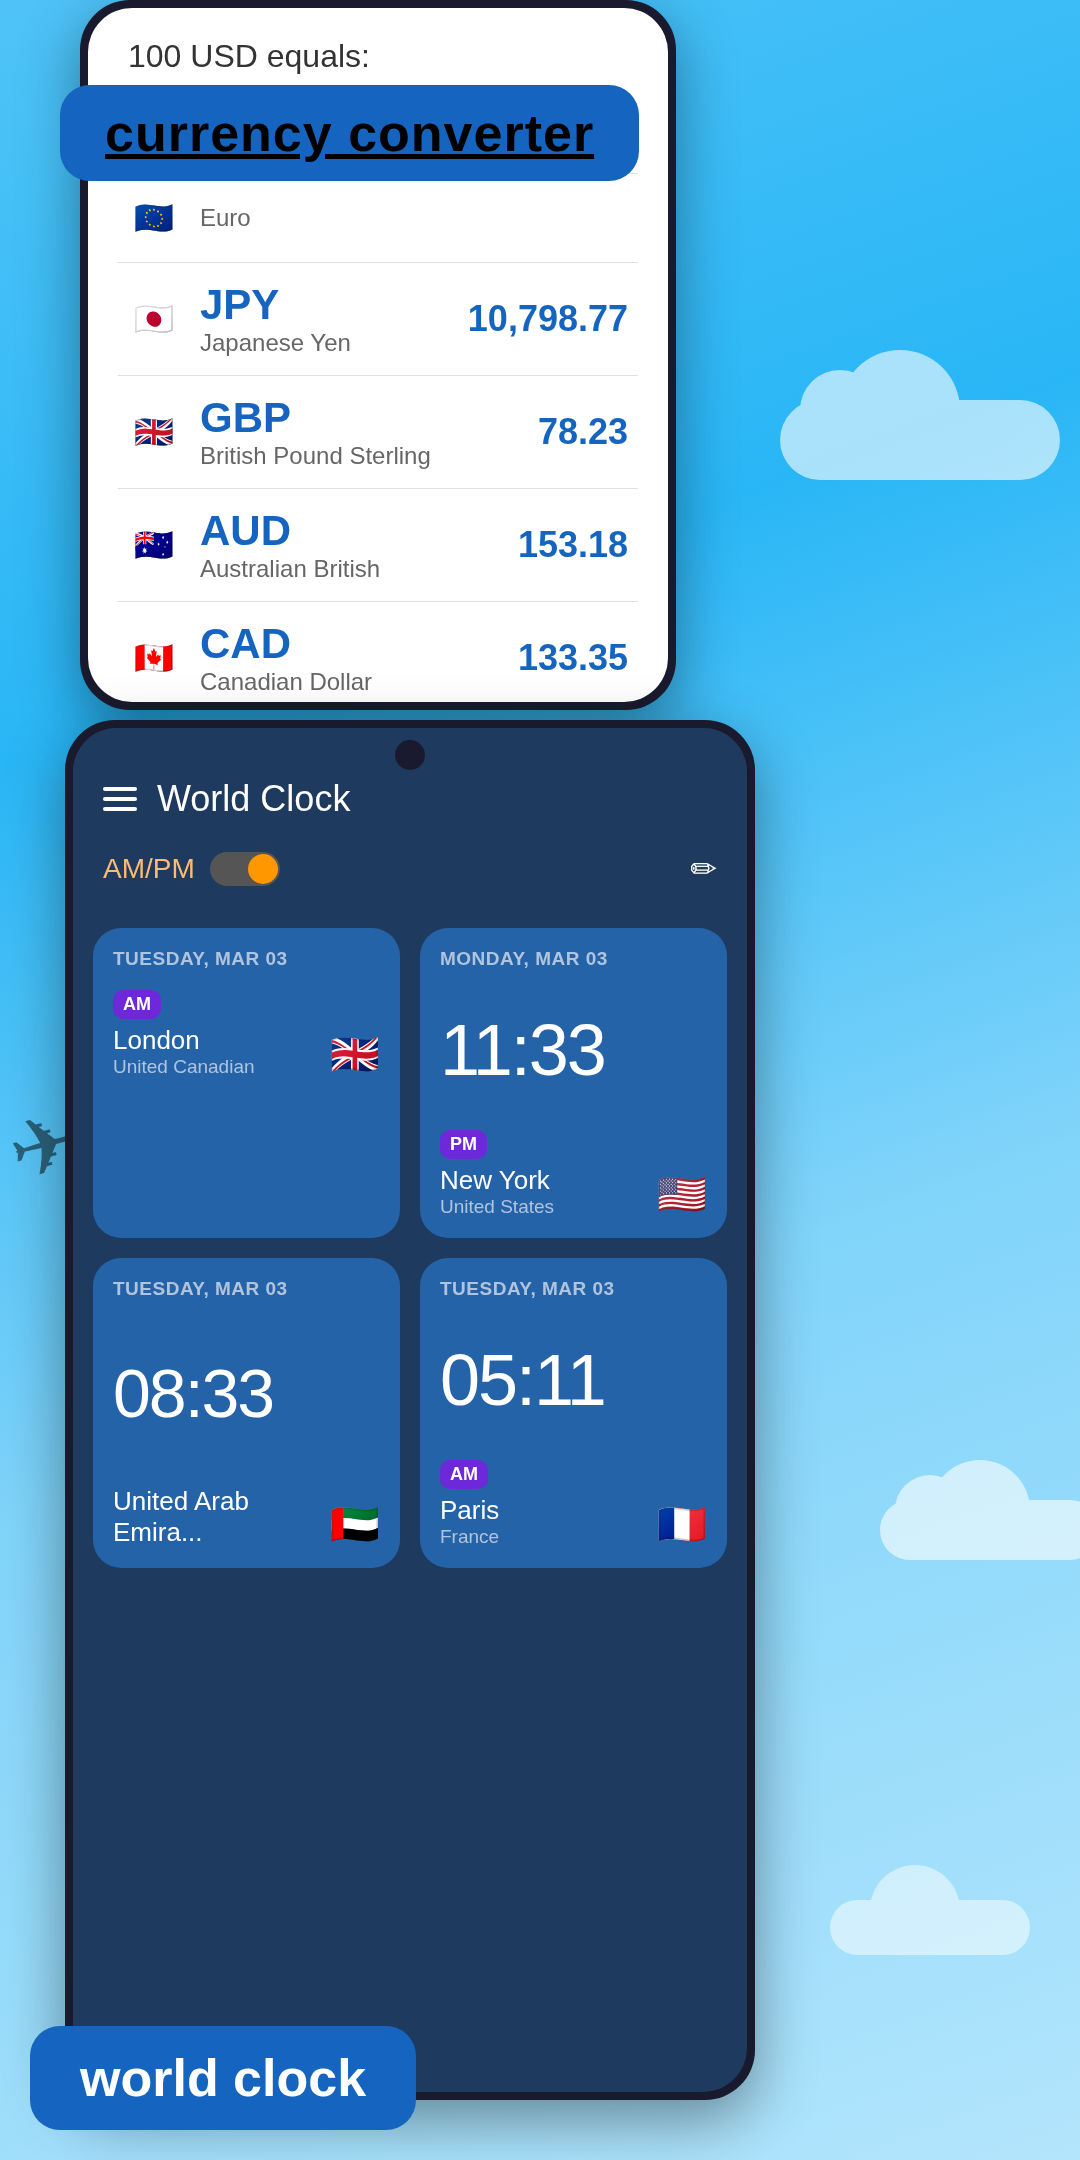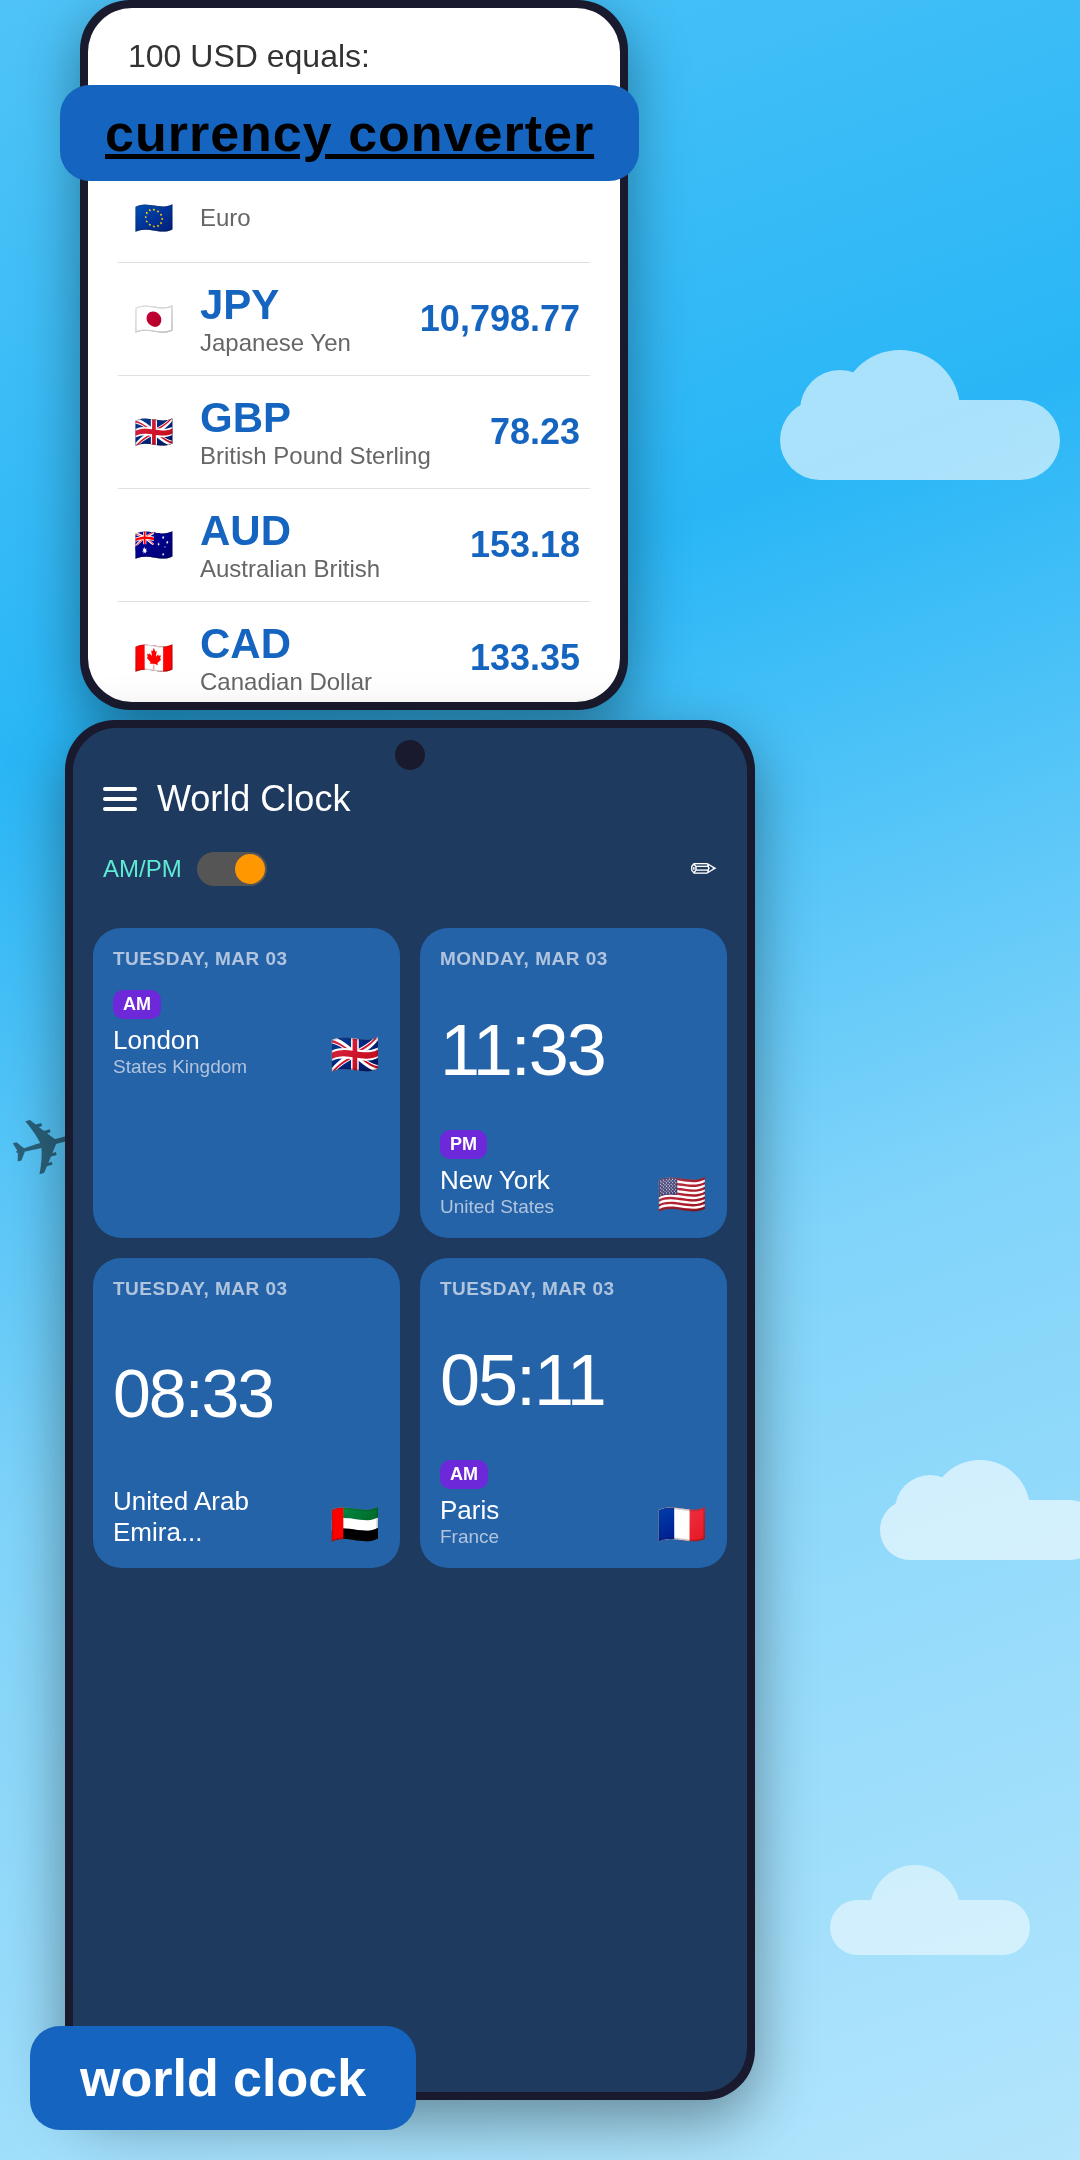--- a/index.html
+++ b/index.html
@@ -11,21 +11,21 @@
       font-family: 'Arial', sans-serif;
       background: linear-gradient(160deg, #4fc3f7 0%, #29b6f6 30%, #81d4fa 60%, #b3e5fc 100%);
       position: relative;
     }
 
     
     .phone-top {
       position: absolute;
       top: 0;
       left: 80px;
-      width: 548px;
+      width: 596px;
       height: 710px;
       background: #1a1a2e;
       border-radius: 50px;
       overflow: hidden;
       box-shadow: 0 20px 60px rgba(0,0,0,0.4);
       z-index: 10;
     }
 
     .phone-top-screen {
       position: absolute;
@@ -177,22 +177,22 @@
 
     .wc-toolbar {
       background: #1e3a5f;
       padding: 10px 30px 20px;
       display: flex;
       align-items: center;
       justify-content: space-between;
     }
 
     .ampm-label {
-      color: #5eead4;
-      font-size: 24px;
+      color: #fdba74;
+      font-size: 28px;
     }
 
     .toggle-switch {
       display: flex;
       align-items: center;
     }
 
     .toggle-track {
       width: 70px;
       height: 34px;
@@ -501,21 +501,21 @@
     </div>
 
     <div class="clock-grid">
 
       <div class="clock-card">
         <div class="clock-date">TUESDAY, MAR 03</div>
         <div class="clock-footer">
           <div>
             <div><span class="ampm-badge">AM</span></div>
             <div class="city-name">London</div>
-            <div class="country-name">States Kingdom</div>
+            <div class="country-name">United Canadian</div>
           </div>
           <div class="flag-icon">🇬🇧</div>
         </div>
       </div>
 
       <div class="clock-card">
         <div class="clock-date">MONDAY, MAR 03</div>
         <div class="clock-time">11:33</div>
         <div class="clock-footer">
           <div>

